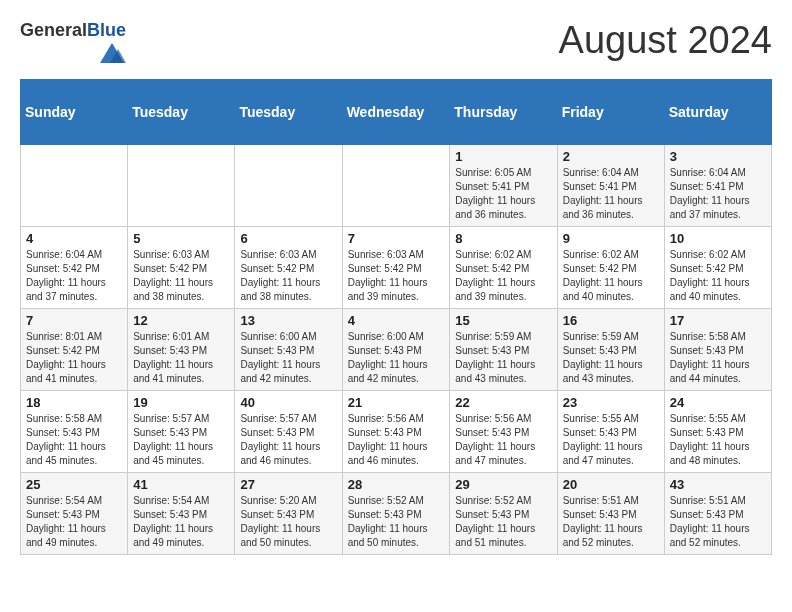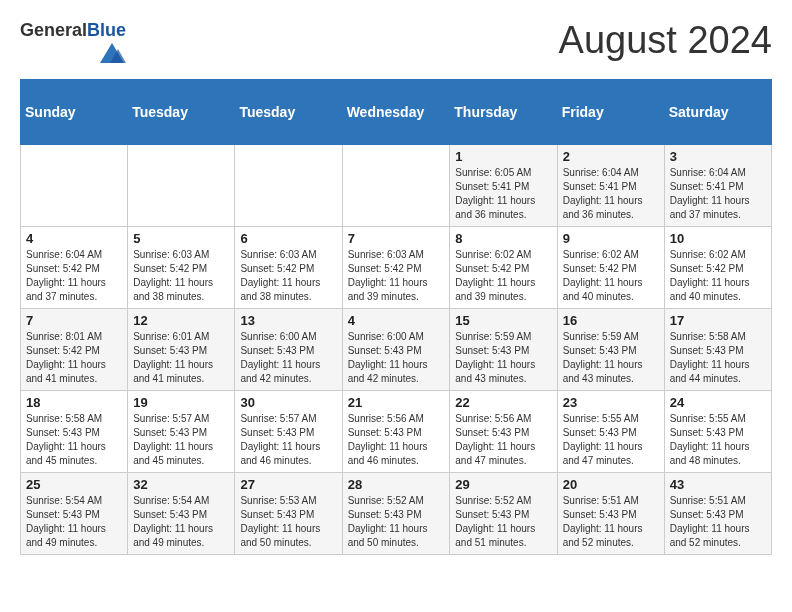--- a/index.html
+++ b/index.html
@@ -240,21 +240,21 @@
 Sunset: 5:43 PM
 Daylight: 11 hours and 45 minutes.</div>
         </td>
         <td>
           <span class="day-num">19</span>
           <div class="day-detail">Sunrise: 5:57 AM
 Sunset: 5:43 PM
 Daylight: 11 hours and 45 minutes.</div>
         </td>
         <td>
-          <span class="day-num">30</span>
+          <span class="day-num">40</span>
           <div class="day-detail">Sunrise: 5:57 AM
 Sunset: 5:43 PM
 Daylight: 11 hours and 46 minutes.</div>
         </td>
         <td>
           <span class="day-num">21</span>
           <div class="day-detail">Sunrise: 5:56 AM
 Sunset: 5:43 PM
 Daylight: 11 hours and 46 minutes.</div>
         </td>
@@ -278,28 +278,28 @@
         </td>
       </tr>
       <tr>
         <td>
           <span class="day-num">25</span>
           <div class="day-detail">Sunrise: 5:54 AM
 Sunset: 5:43 PM
 Daylight: 11 hours and 49 minutes.</div>
         </td>
         <td>
-          <span class="day-num">32</span>
+          <span class="day-num">41</span>
           <div class="day-detail">Sunrise: 5:54 AM
 Sunset: 5:43 PM
 Daylight: 11 hours and 49 minutes.</div>
         </td>
         <td>
           <span class="day-num">27</span>
-          <div class="day-detail">Sunrise: 5:53 AM
+          <div class="day-detail">Sunrise: 5:20 AM
 Sunset: 5:43 PM
 Daylight: 11 hours and 50 minutes.</div>
         </td>
         <td>
           <span class="day-num">28</span>
           <div class="day-detail">Sunrise: 5:52 AM
 Sunset: 5:43 PM
 Daylight: 11 hours and 50 minutes.</div>
         </td>
         <td>

